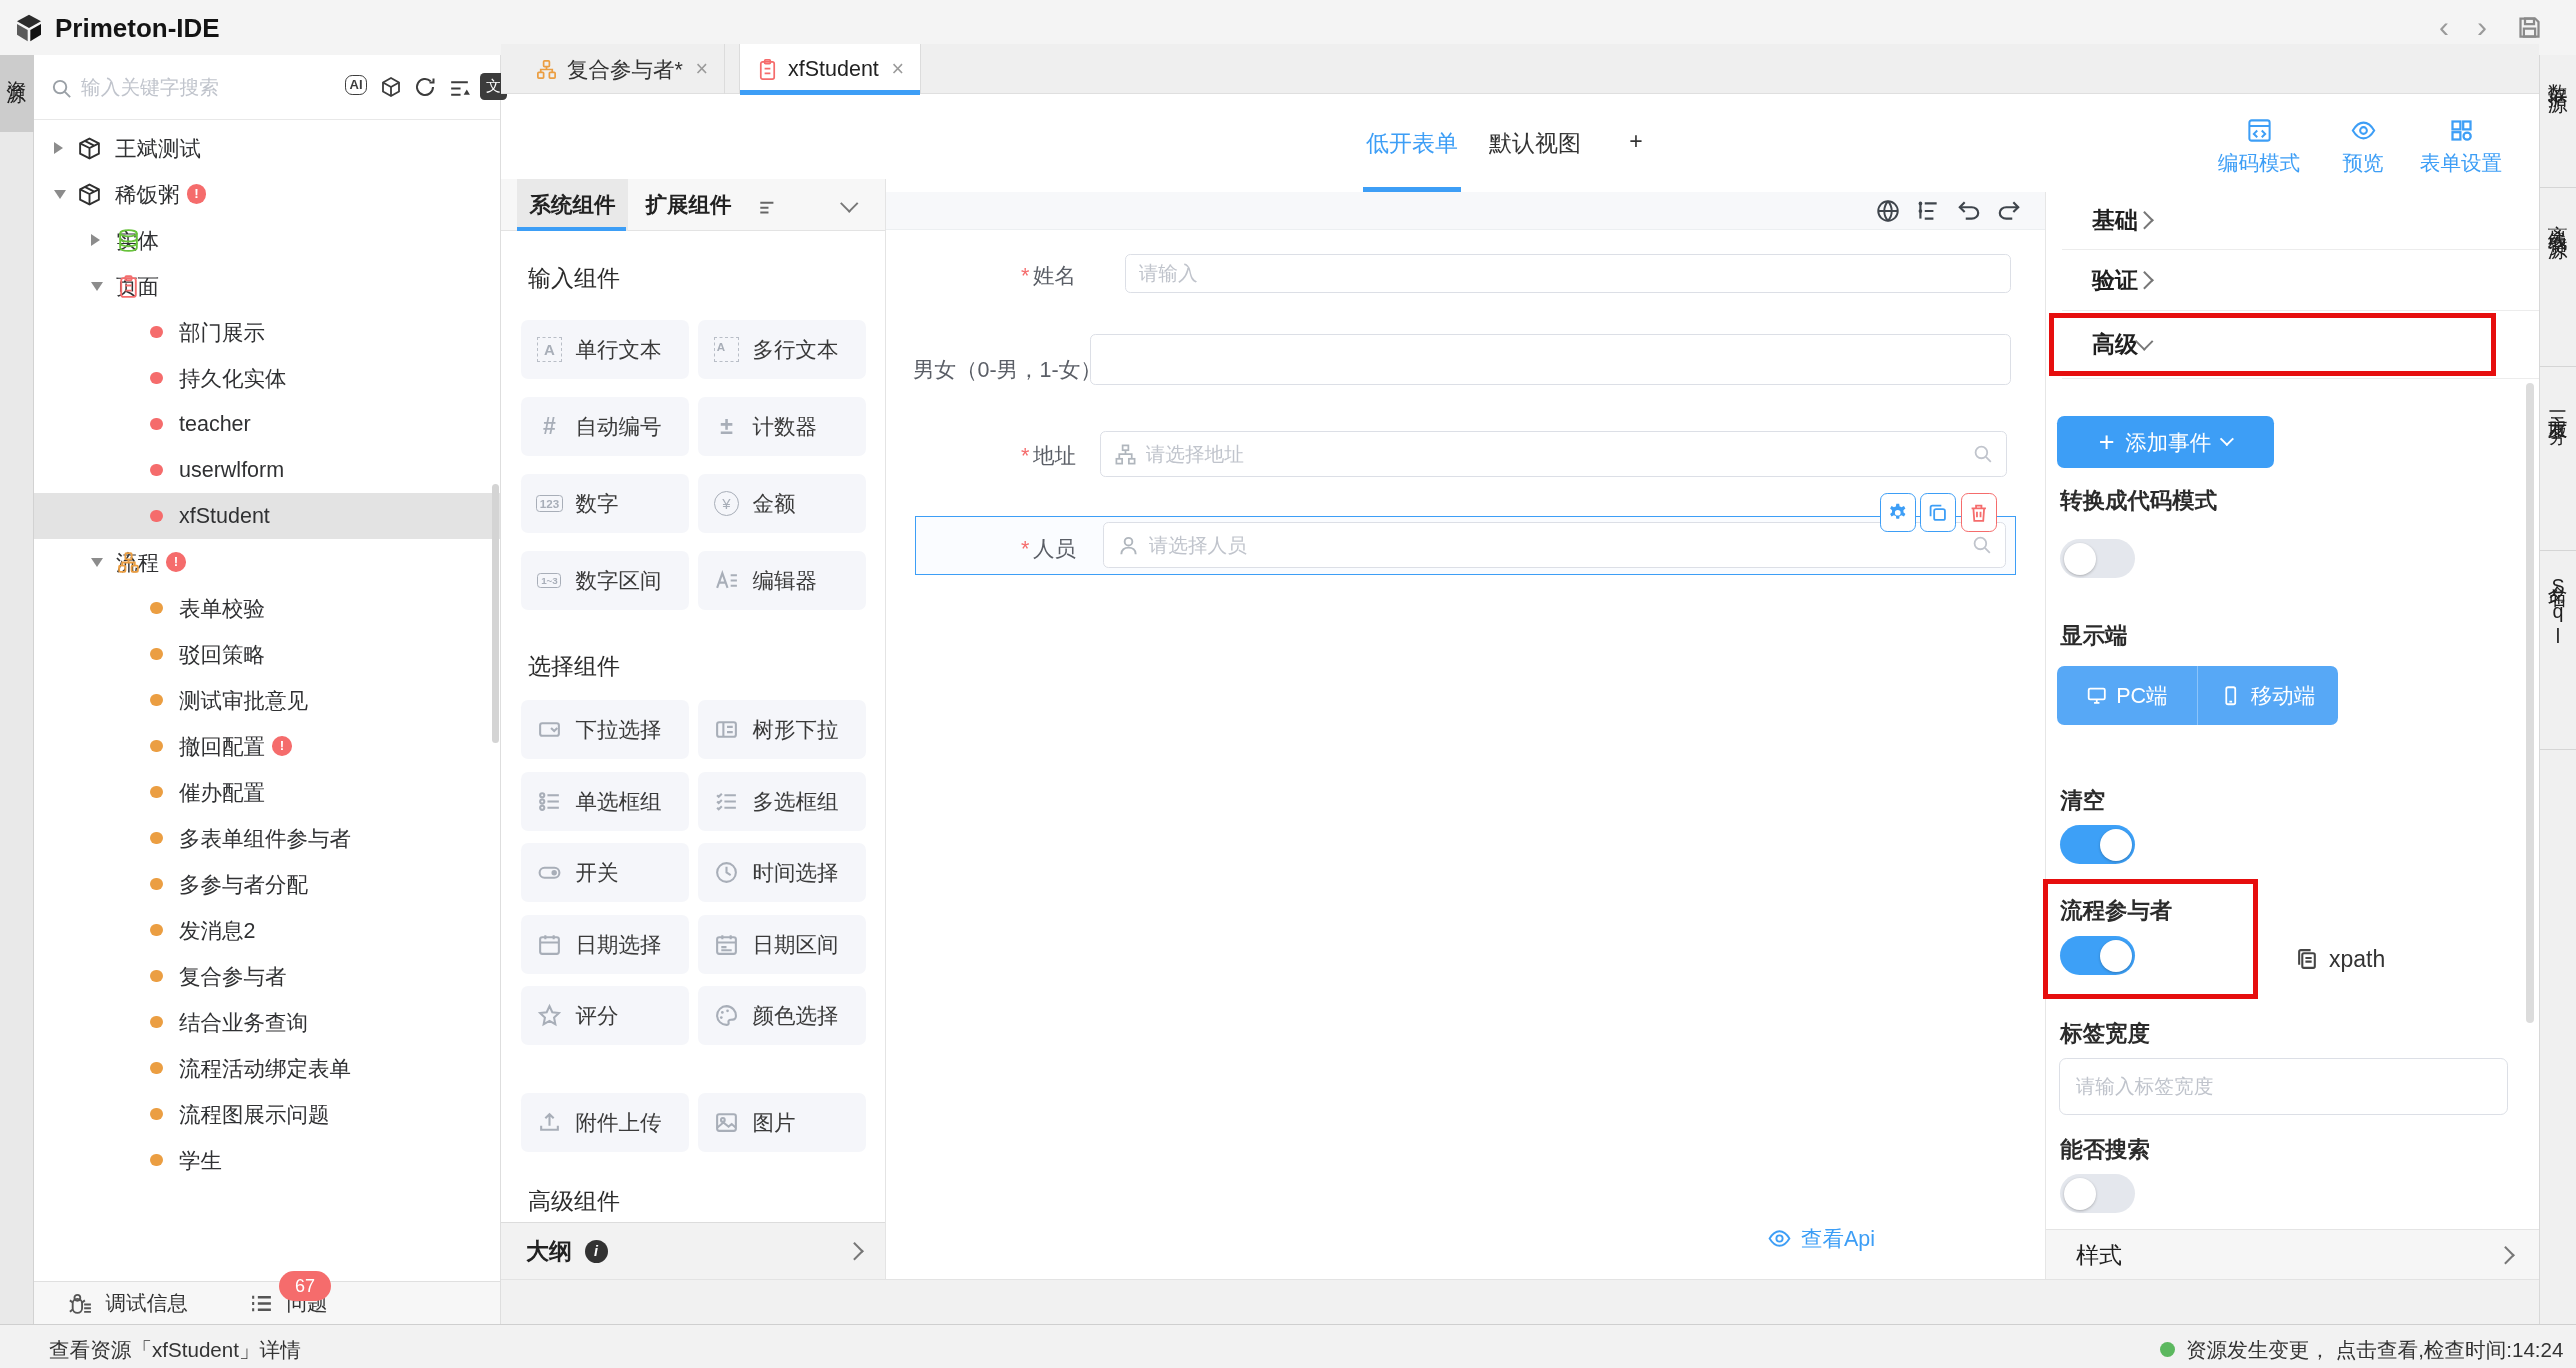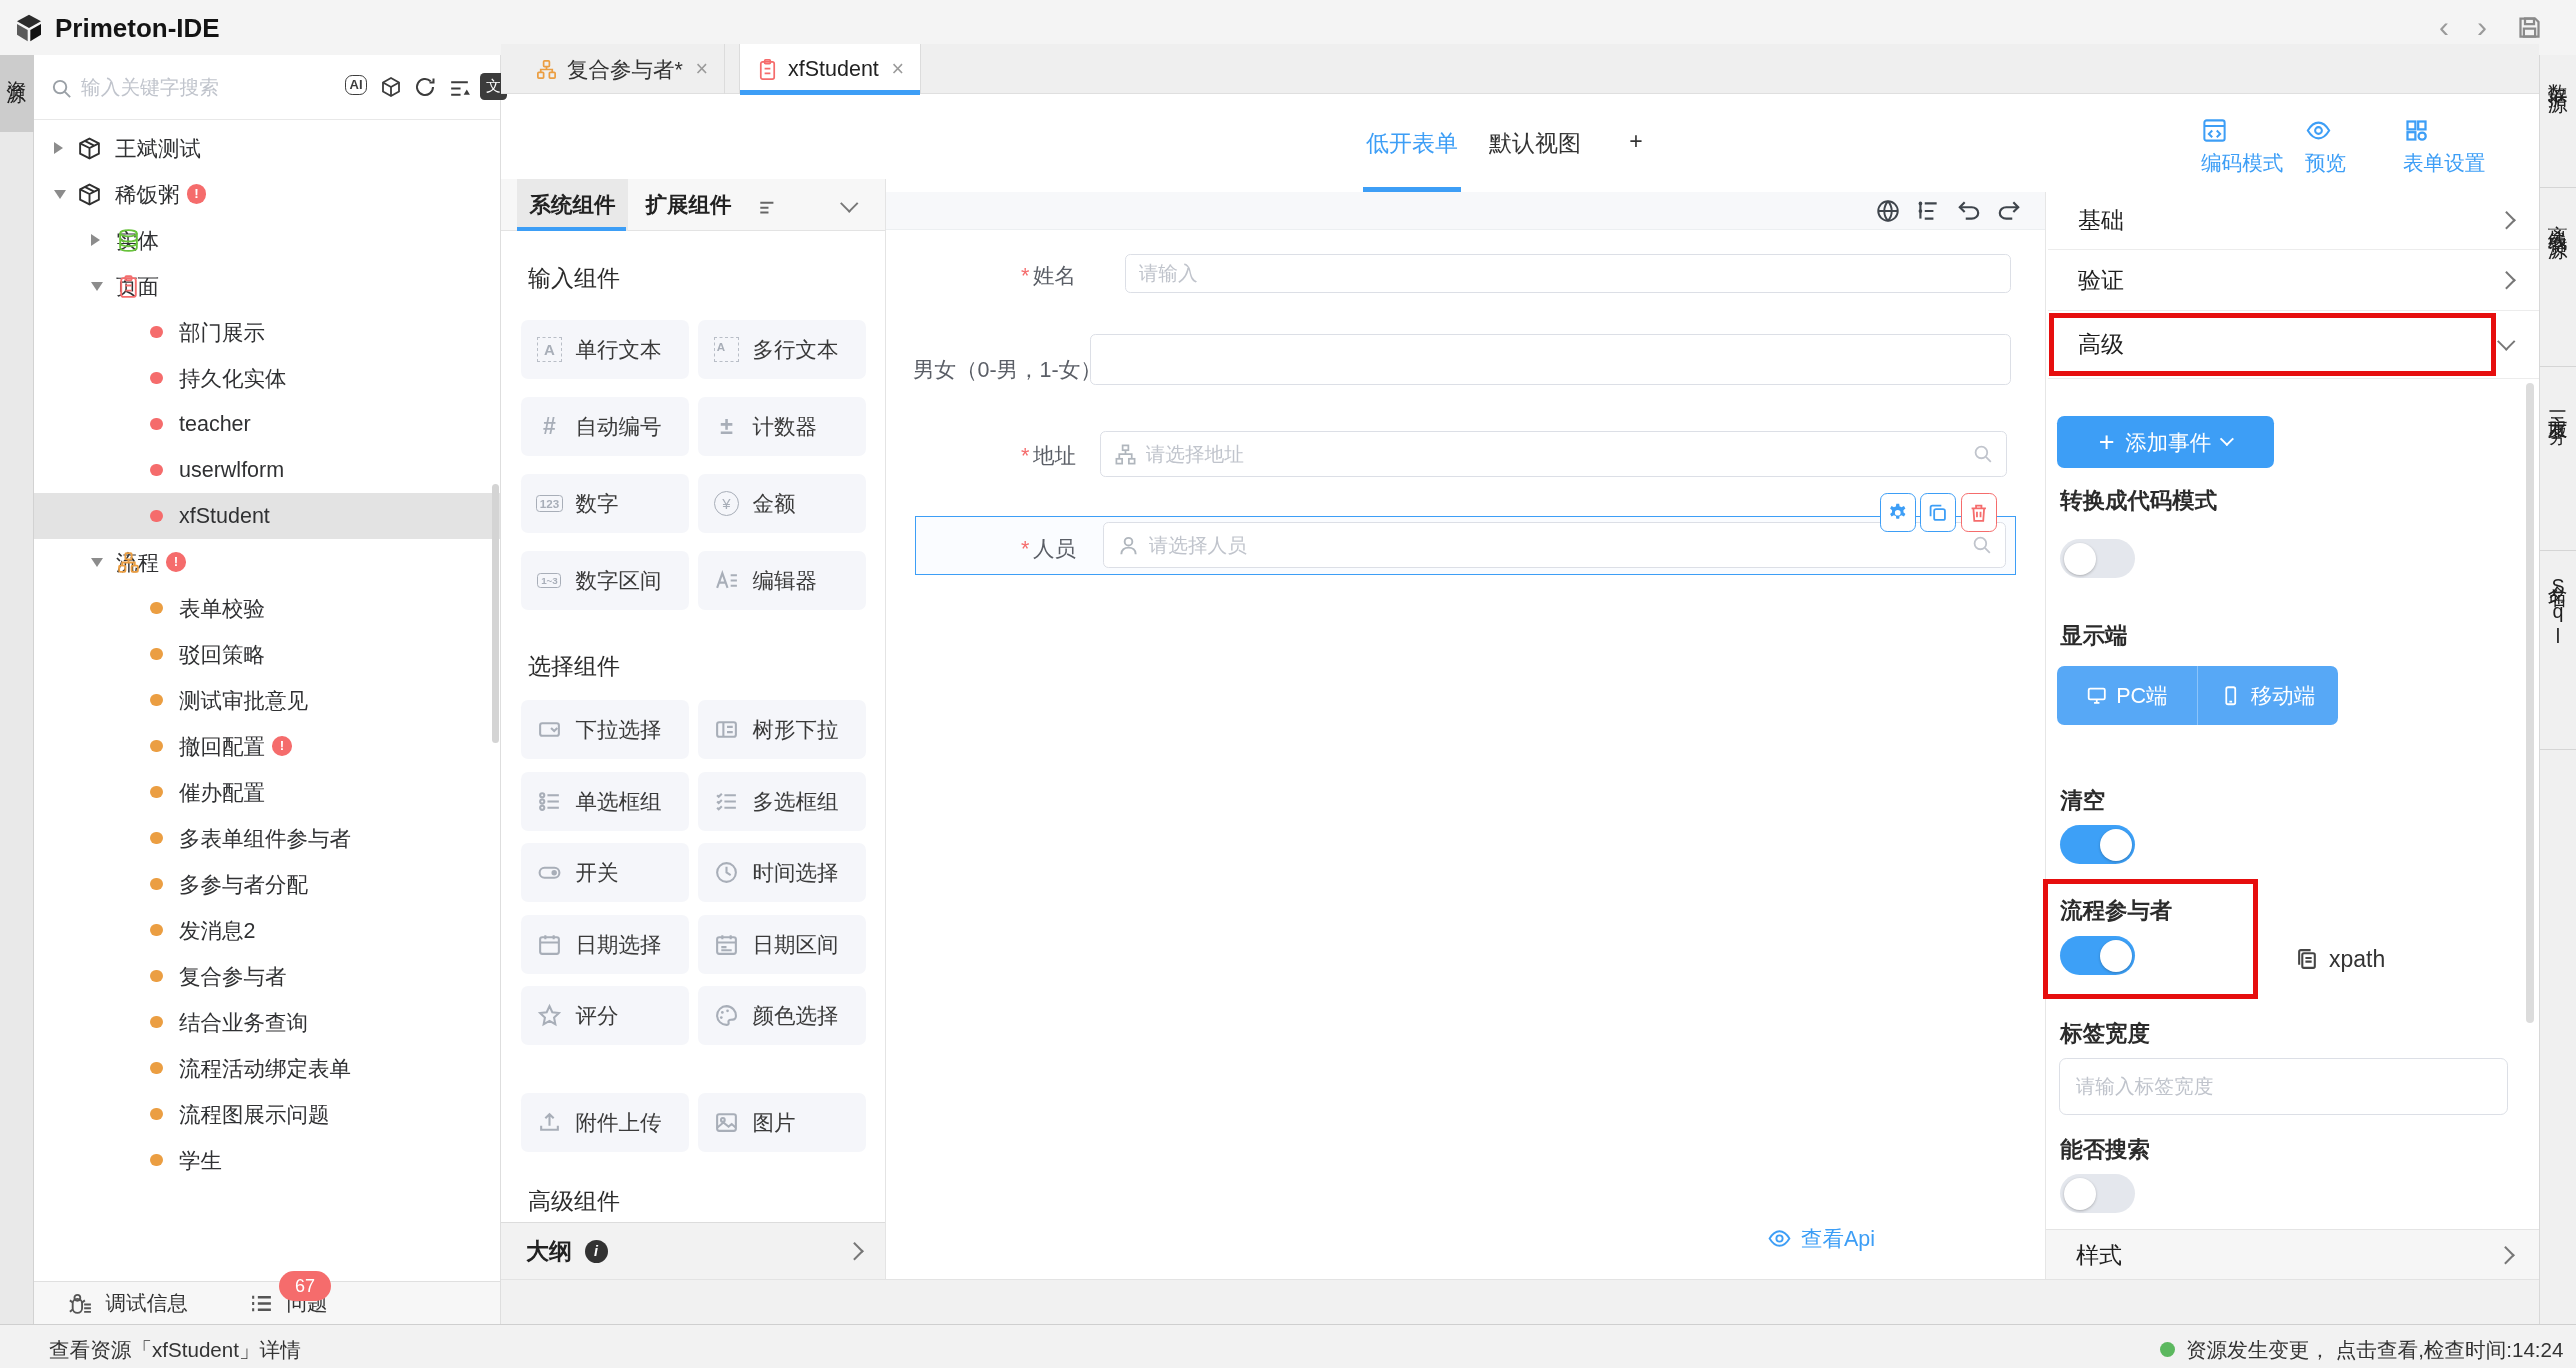--- a/index.html
+++ b/index.html
@@ -48,21 +48,21 @@
   .etab{position:absolute;top:0;height:50px;display:flex;align-items:center;gap:9px;padding:0 16px;font-size:21.5px;color:#333;border-right:0.9px solid #dcdcdc}
   .etab.active{background:#fff;color:#222;border-left:0.9px solid #dcdcdc}
   .etab.active::after{content:"";position:absolute;left:0;bottom:-0.9px;width:100%;height:4.5px;background:#3d9ef6}
   .xicn{font-size:21.5px;color:#9a9a9a;margin-left:3.6px}
 
   
   #centerband{left:501px;top:106px;width:2038px;height:87px;background:#fff;border-bottom:0.9px solid #e9e9e9}
   .vtab{position:absolute;top:21.5px;width:98px;text-align:center;font-size:23px;color:#333}
   .vtab.on{color:#3d9ef6}
   #vtabline{left:862px;top:81px;width:98px;height:5.4px;background:#3d9ef6}
-  .hact{position:absolute;top:10.7px;width:116px;display:flex;flex-direction:column;gap:5.4px;color:#3d9ef6;font-size:20.6px}
+  .hact{position:absolute;top:10.7px;width:116px;display:flex;flex-direction:column;align-items:center;gap:5.4px;color:#3d9ef6;font-size:20.6px}
 
   
   #palette{left:501px;top:179px;width:385px;height:1101px;background:#fff;border-right:0.9px solid #e4e4e4}
   #palhead{left:0;top:0;width:100%;height:52px;background:#f7f7f7;border-bottom:0.9px solid #e3e3e3}
   .paltab{position:absolute;top:0;height:52px;line-height:52px;font-size:21.5px;font-weight:700;color:#222;padding:0 12.5px}
   .paltab.on{background:#e9e9e9}
   #palunderline{left:16px;top:48px;width:109px;height:3.6px;background:#3d9ef6}
   .palhicn{top:18px;color:#555}
   .psec{position:absolute;left:27px;font-size:23px;font-weight:500;color:#2b2b2b}
   .pgrid{position:absolute;left:19.7px;width:345px;display:grid;grid-template-columns:168px 168px;justify-content:space-between}
@@ -86,21 +86,21 @@
   .fmag{color:#c0c4cc}
   .ficn{color:#b0b6bd}
   #selbox{left:29px;top:285px;width:1101px;height:59px;border:1.8px solid #3d9ef6;background:#fafcff}
   .abtn{position:absolute;width:36px;height:39px;border:1.8px solid #3d9ef6;border-radius:7.2px;background:#fff;color:#3d9ef6;display:flex;align-items:center;justify-content:center;z-index:4}
   .abtn.del{border-color:#f56c6c;color:#f56c6c}
   #apilink{left:881px;top:993px;display:flex;align-items:center;gap:9px;color:#3d9ef6;font-size:21.5px}
   #bottomstrip{left:501px;top:1279px;width:2038px;height:45px;background:#f1f1f1;border-top:0.9px solid #e3e3e3}
 
   
   #inspector{left:2045px;top:192px;width:495px;height:1132px;background:#fff;border-left:0.9px solid #e6e6e6;overflow:visible}
-  .insrow{position:absolute;left:2px;width:100%;border-bottom:0.9px solid #ececec;display:flex;align-items:center;justify-content:space-between;padding:0 30px;font-size:23px;color:#1f1f1f;font-weight:400}
+  .insrow{position:absolute;left:16px;width:100%;border-bottom:0.9px solid #ececec;display:flex;align-items:center;padding:0 30px;font-size:23px;color:#1f1f1f;font-weight:700}
   .ilbl{position:absolute;left:14.3px;font-size:22.4px;font-weight:600;color:#2b2b2b}
   .tog{position:absolute;width:75px;height:39px;border-radius:19.7px;background:#e4e7ed}
   .tog::after{content:"";position:absolute;left:3.6px;top:3.6px;width:32px;height:32px;border-radius:50%;background:#fff;box-shadow:0 0.9px 2.7px rgba(0,0,0,.25)}
   .tog.on{background:#3da0f7}
   .tog.on::after{left:auto;right:3.6px}
   #addevent{left:10.7px;top:224px;width:217px;height:52px;background:#3d9ef6;border-radius:7.2px;color:#fff;font-size:21.5px;display:flex;align-items:center;justify-content:center;gap:10.7px}
   #addevent .chev{border-color:#fff;width:9.8px;height:9.8px;border-width:2.2px;margin-top:-5.4px}
   #seg{left:10.7px;top:474px;width:281px;height:59px;border-radius:7.2px;overflow:hidden;display:flex}
   .segb{flex:1;background:#57a8f6;color:#fff;font-size:21.5px;display:flex;align-items:center;justify-content:center;gap:9px}
   .segb:first-child{border-right:1.8px solid #8cc4fa}

